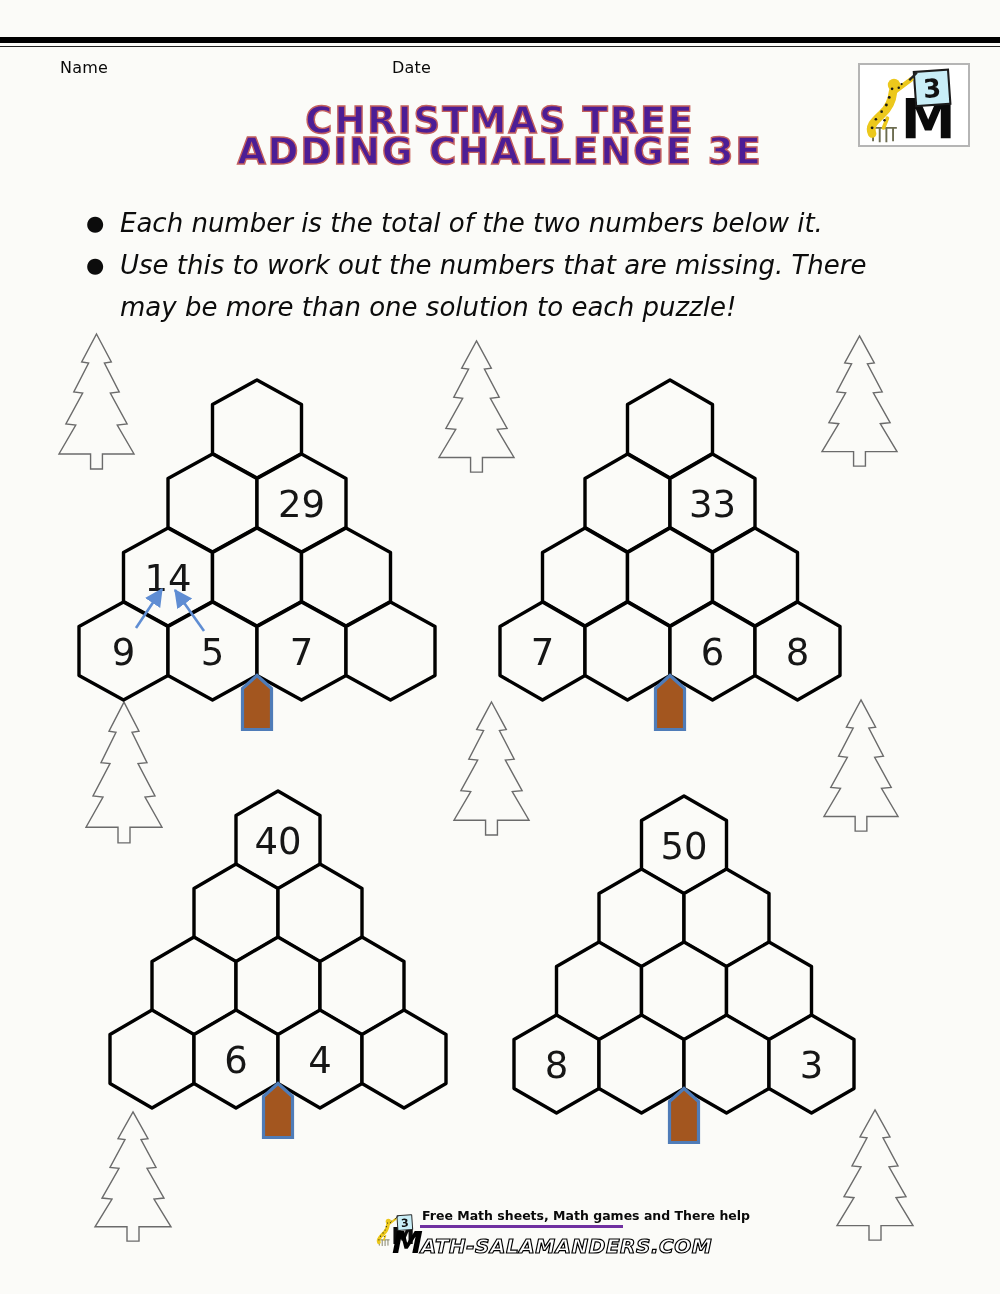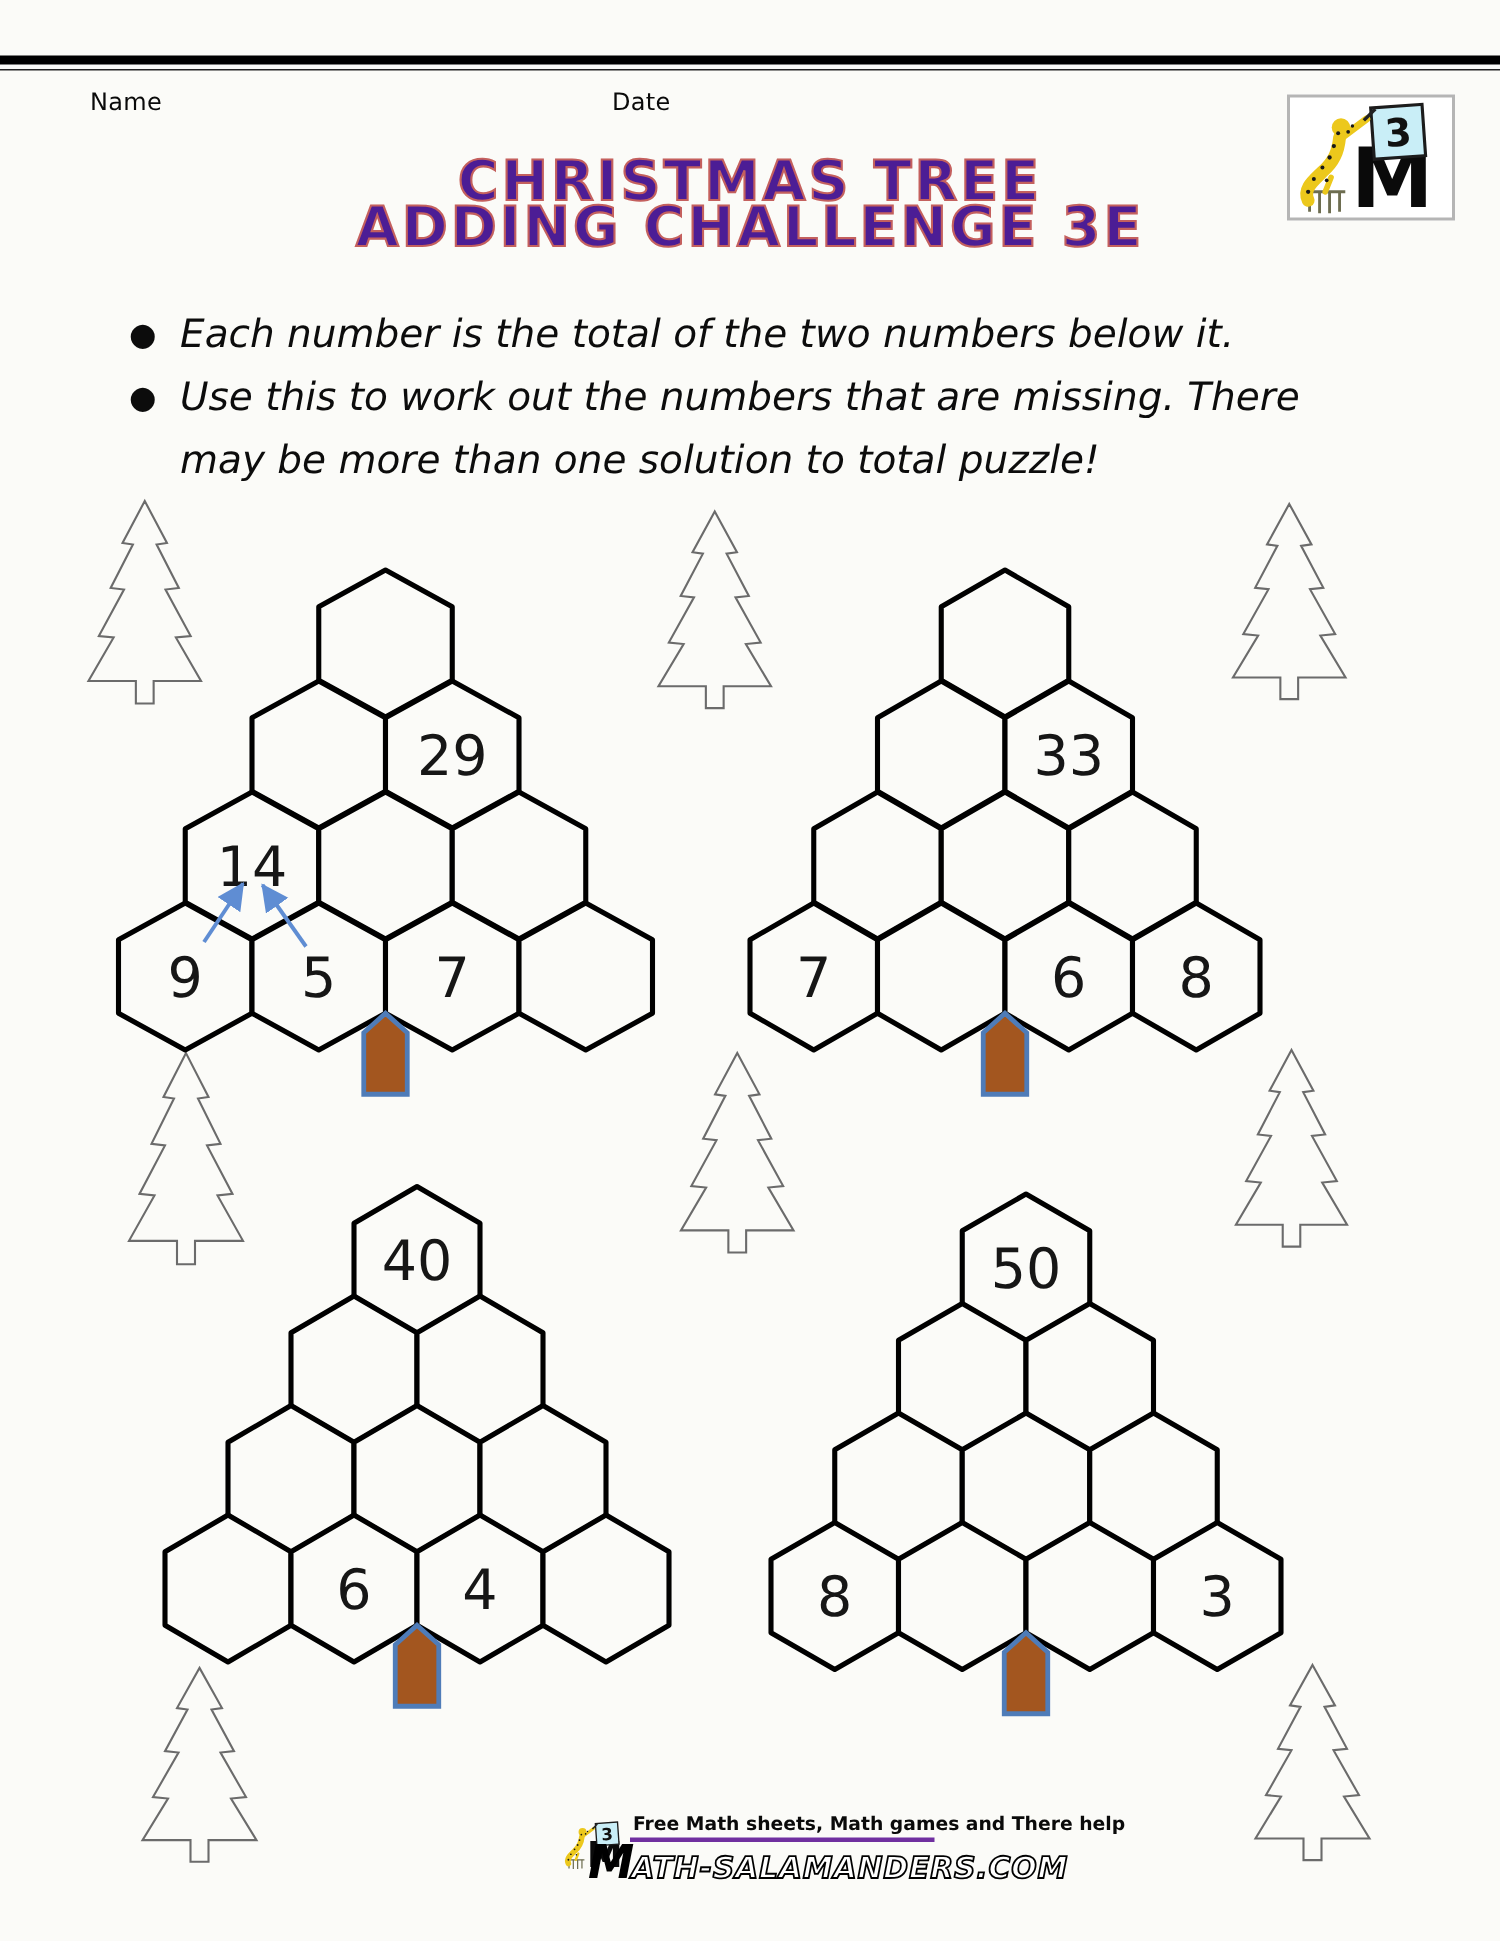--- a/index.html
+++ b/index.html
@@ -7,21 +7,21 @@
     position:relative;width:1000px;height:1294px;
     background:#fbfbf8;overflow:hidden;
     font-family:"DejaVu Sans",sans-serif;color:#111;
   }
   .abs{position:absolute;}
   
   #rule-thick{left:0;top:37px;width:1000px;height:6px;background:#000;}
   #rule-thin{left:0;top:46px;width:1000px;height:1px;background:#222;}
   .field-label{top:58px;font-size:16px;color:#0a0a0a;letter-spacing:0.2px;}
   #name-label{left:60px;}
-  #date-label{left:408px;text-align:right;}
+  #date-label{left:392px;text-align:right;}
   
   #logo-box{left:858px;top:63px;width:112px;height:84px;background:#fff;border:2px solid #b5b5b5;box-sizing:border-box;}
   
   .title-line{
     left:0;width:1000px;text-align:center;
     font-weight:bold;font-size:37px;letter-spacing:2px;
     color:#4c1d95;-webkit-text-stroke:1.4px #c4605e;
     text-shadow:0 0 1px #f6dcda;
   }
   #title-1{top:99px;}
@@ -62,21 +62,21 @@
   <div id="title-1" class="abs title-line">CHRISTMAS TREE</div>
   <div id="title-2" class="abs title-line">ADDING CHALLENGE 3E</div>
 
   <div id="instructions" class="abs">
     <div class="bullet-row">
       <span class="bullet-dot">●</span>
       <span>Each number is the total of the two numbers below it.</span>
     </div>
     <div class="bullet-row">
       <span class="bullet-dot">●</span>
-      <span>Use this to work out the numbers that are missing. There may be more than one solution to total puzzle!</span>
+      <span>Use this to work out the numbers that are missing. There may be more than one solution to each puzzle!</span>
     </div>
   </div>
 
   <svg id="draw-layer" class="abs" width="1000" height="1294" viewBox="0 0 1000 1294">
     <defs>
       <marker id="arrowhead" markerWidth="9" markerHeight="9" refX="6.5" refY="3.5" orient="auto">
         <path d="M0,0 L7,3.5 L0,7 Z" fill="#5f8dd3"></path>
       </marker>
 
       <symbol id="salamander-logo" viewBox="0 0 112 84">

